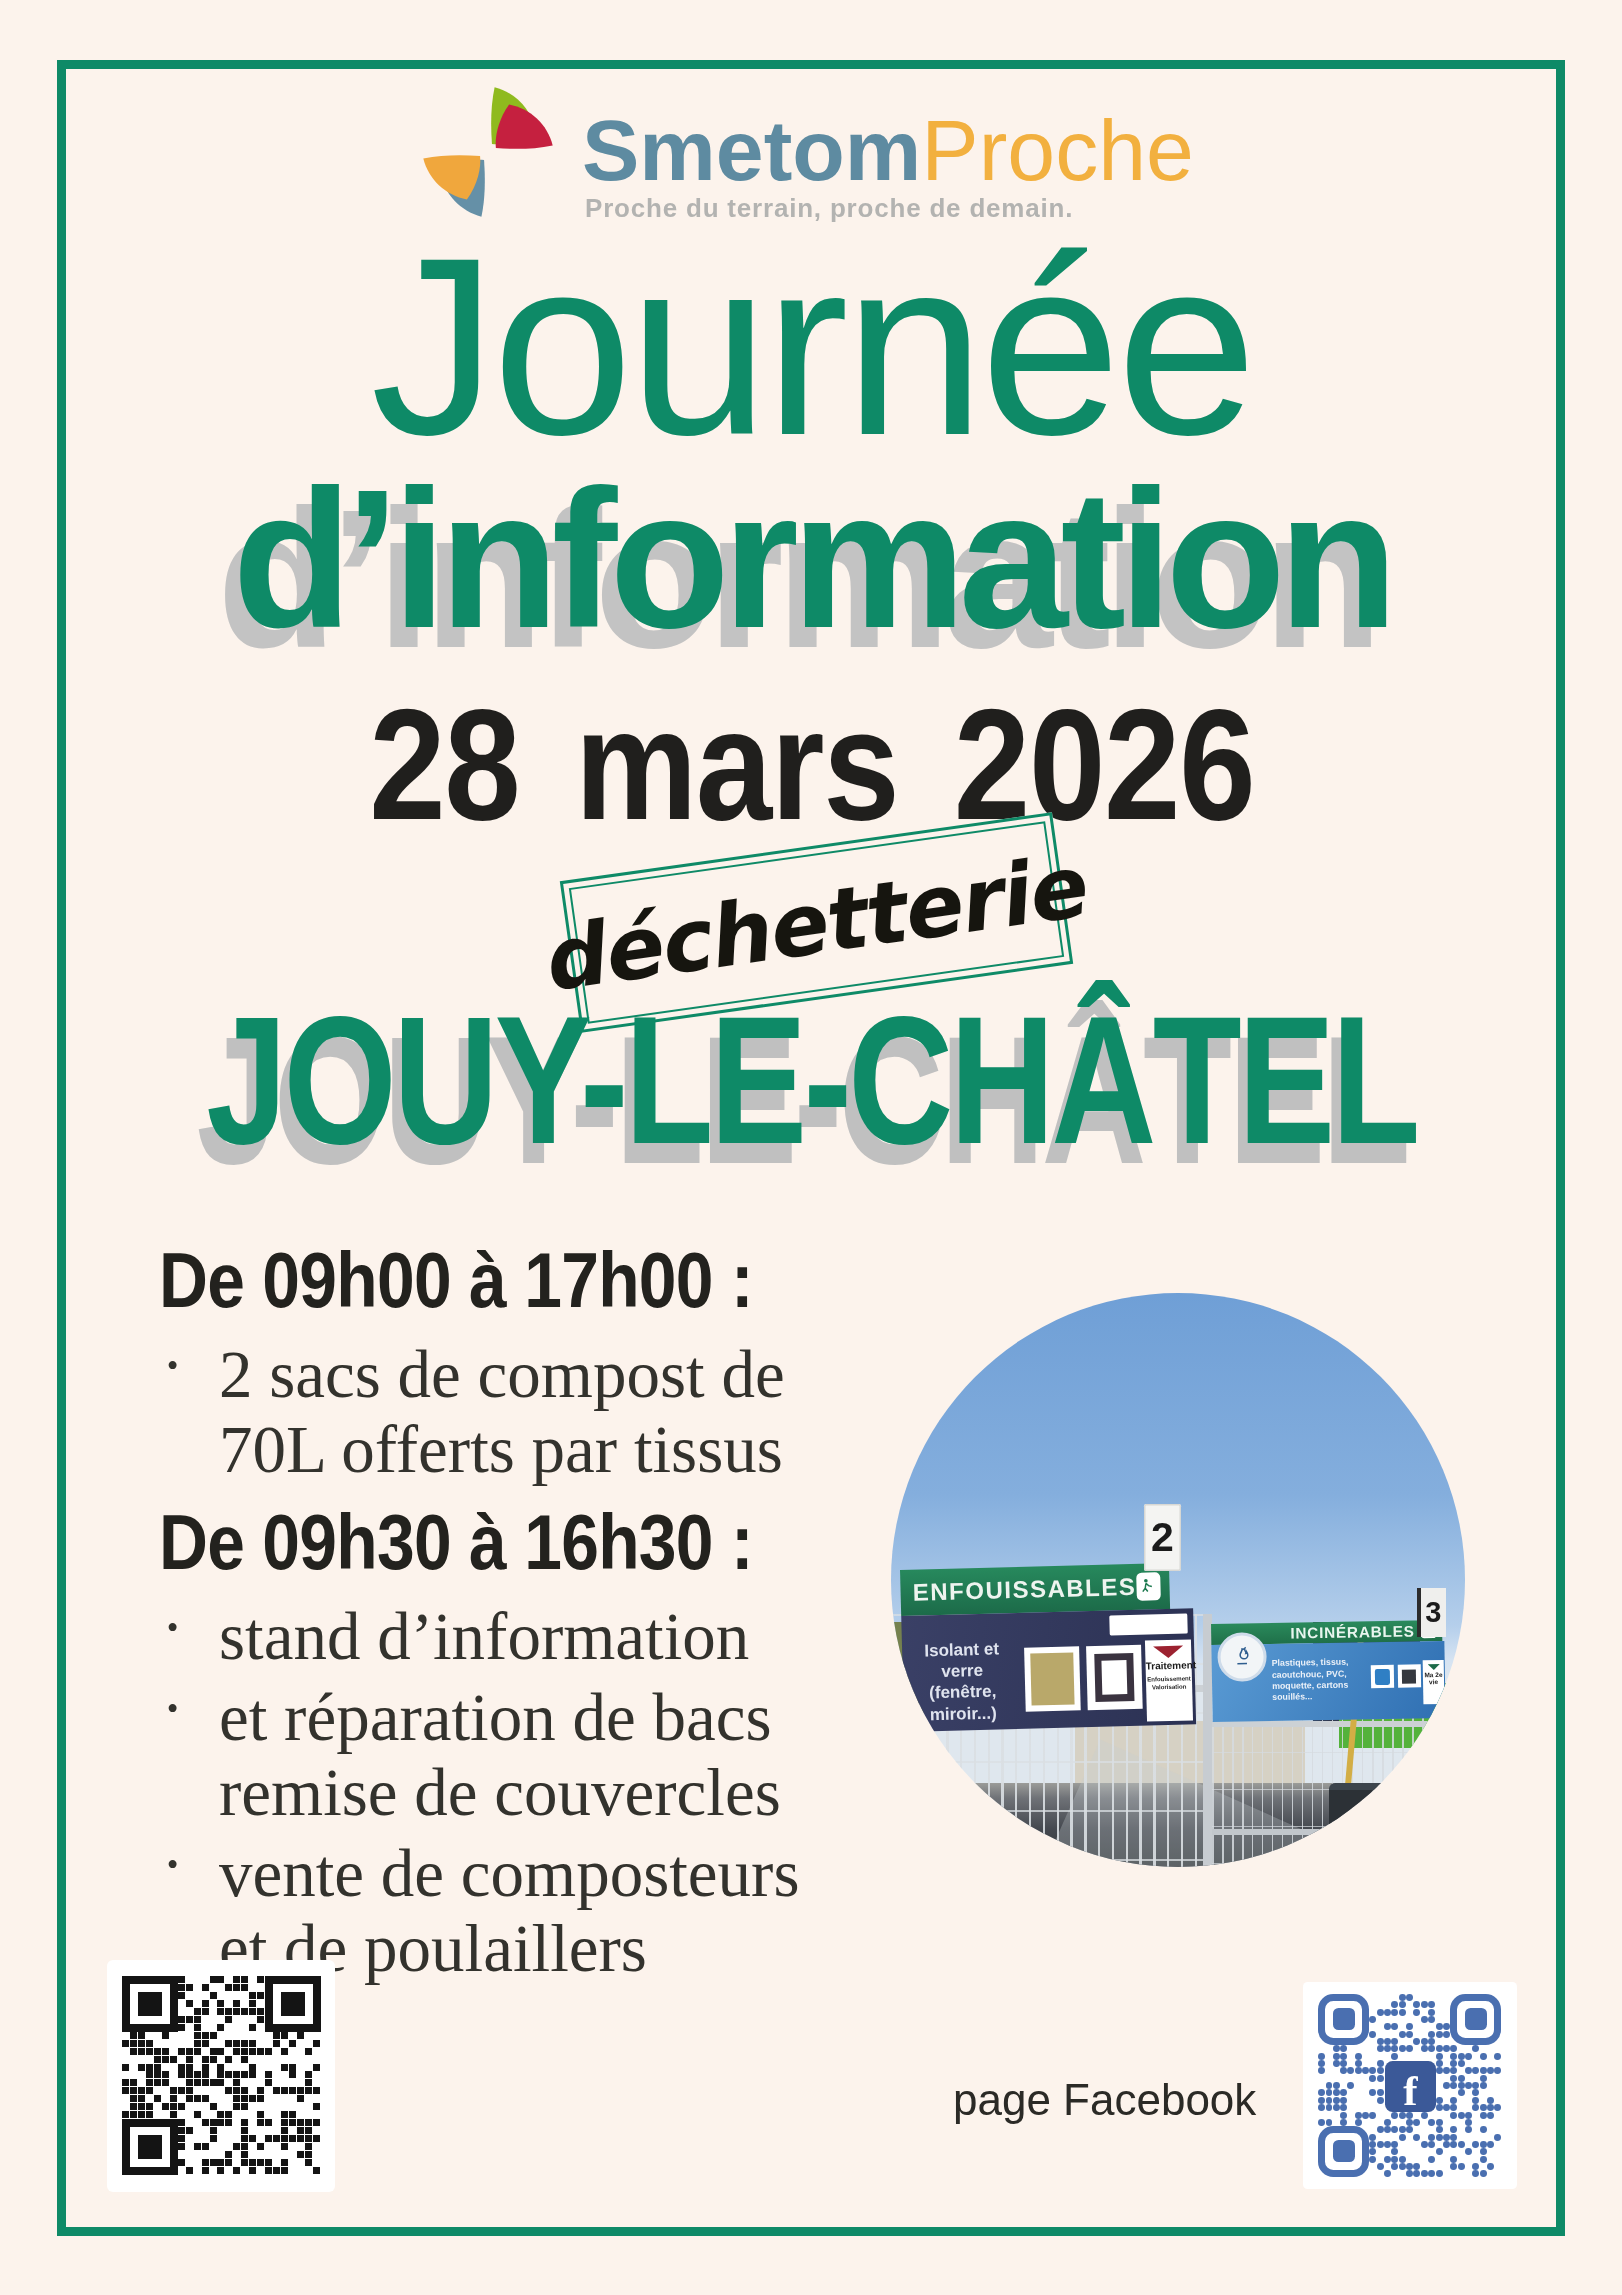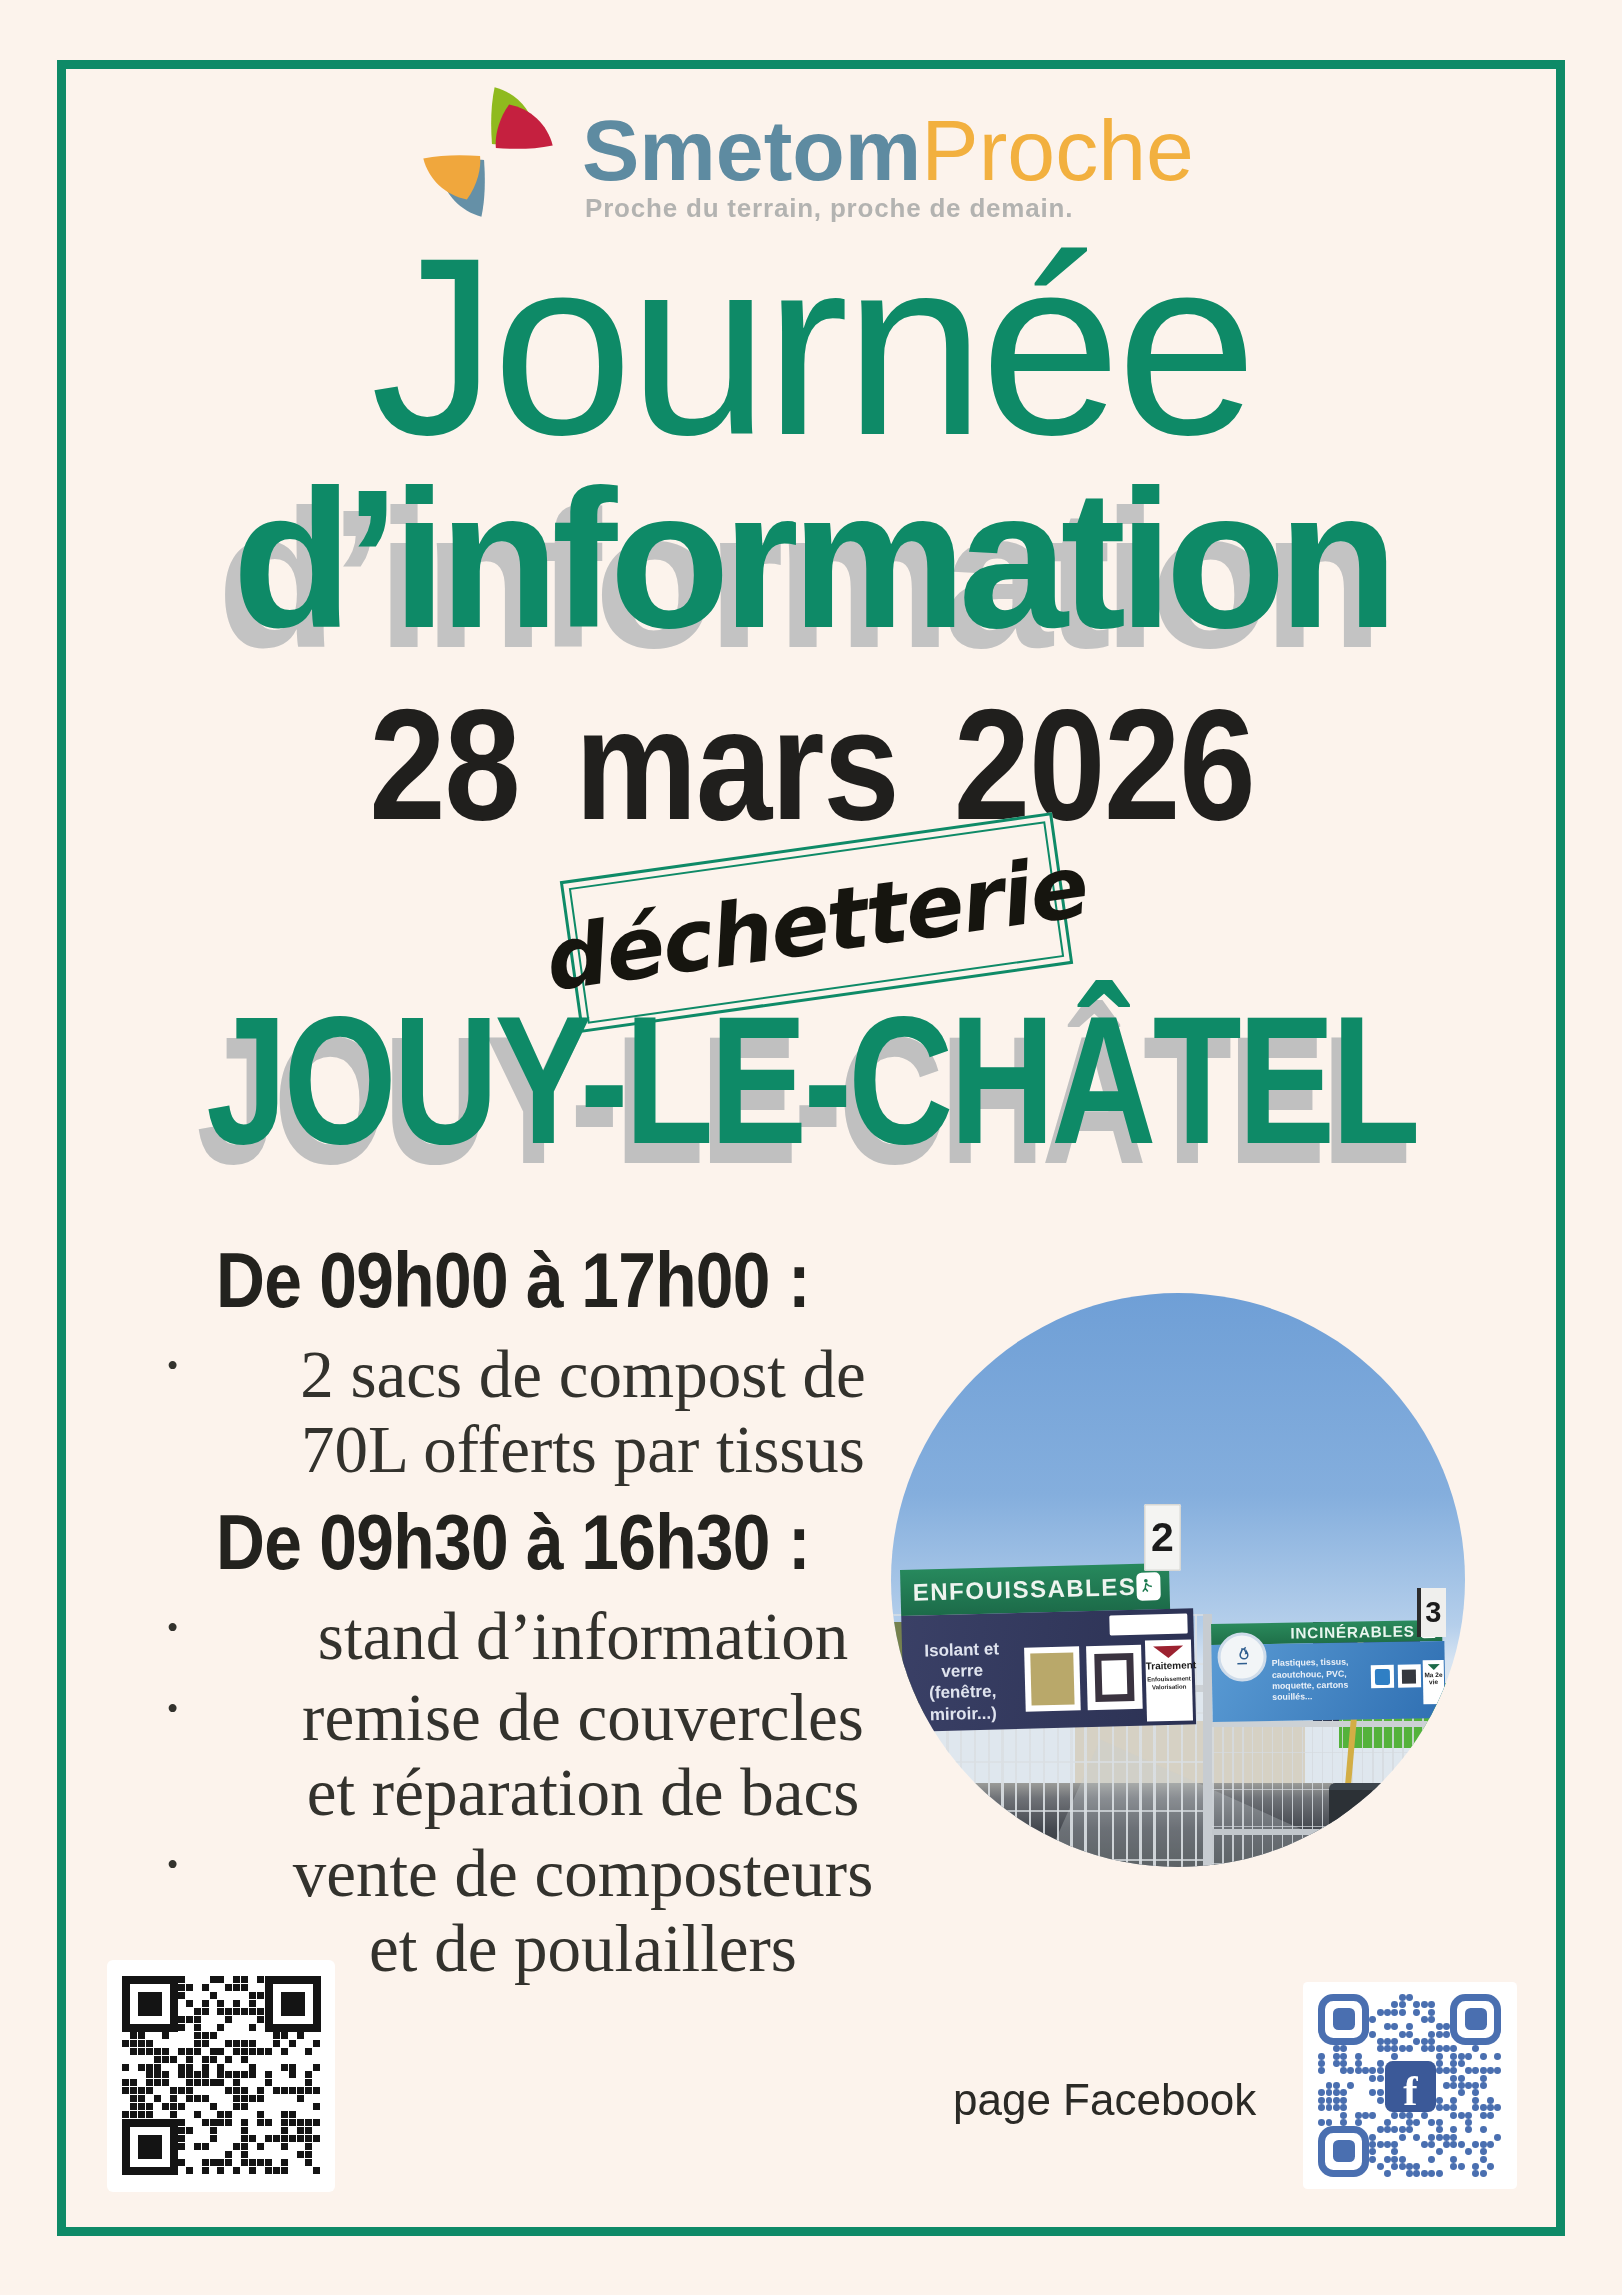--- a/index.html
+++ b/index.html
@@ -32,21 +32,21 @@
   .plate .ptxt{position:absolute;inset:0;display:flex;align-items:center;justify-content:center;
                font-family:"DejaVu Sans",sans-serif;font-style:italic;font-weight:700;
                font-size:86px;color:#16150f;letter-spacing:-1.5px;}
 
   .t-city{left:0;width:1623px;top:989px;text-align:center;}
   .t-city span{display:inline-block;font-size:182px;font-weight:700;color:#0e8a67;
                letter-spacing:-4.6px;transform:scaleX(.8);line-height:1;
                text-shadow:-12.2px 20px 0 #c0c0c0;}
 
   
-  .schedule{left:159px;top:1236px;width:788px;color:#23221e;text-align:center;}
+  .schedule{left:159px;top:1236px;width:788px;color:#23221e;}
   .sch-h{margin:0 0 12.2px 0;}
   .sch-h span{display:inline-block;font-size:77px;font-weight:700;letter-spacing:-0.8px;
               transform:scaleX(.88);transform-origin:left center;white-space:nowrap;}
   .schedule ul{list-style:none;margin:0 0 10.7px 0;padding:0;}
   .schedule li{position:relative;padding-left:60px;font-size:67px;font-weight:400;
                color:#33322d;line-height:1.12;margin-bottom:6.1px;font-family:Liberation Serif, serif;}
   .schedule li::before{content:"•";position:absolute;left:7.7px;top:0.30em;font-size:0.5em;color:#33322d;}
   .schedule li .l{display:block;}
   .sch-h.second{}
 
@@ -174,22 +174,22 @@
         <span class="l">70L offerts par tissus</span>
       </li>
     </ul>
     <h2 class="sch-h second">
       <span>De 09h30 à 16h30 :</span></h2>
     <ul>
       <li>
         <span class="l">stand d’information</span>
       </li>
       <li>
+        <span class="l">et réparation de bacs</span>
         <span class="l">remise de couvercles</span>
-        <span class="l">et réparation de bacs</span>
       </li>
       <li>
         <span class="l">vente de composteurs</span>
         <span class="l">et de poulaillers</span>
       </li>
     </ul>
   </div>
 
   <div class="abs photo">
     <div class="abs grass"></div>

